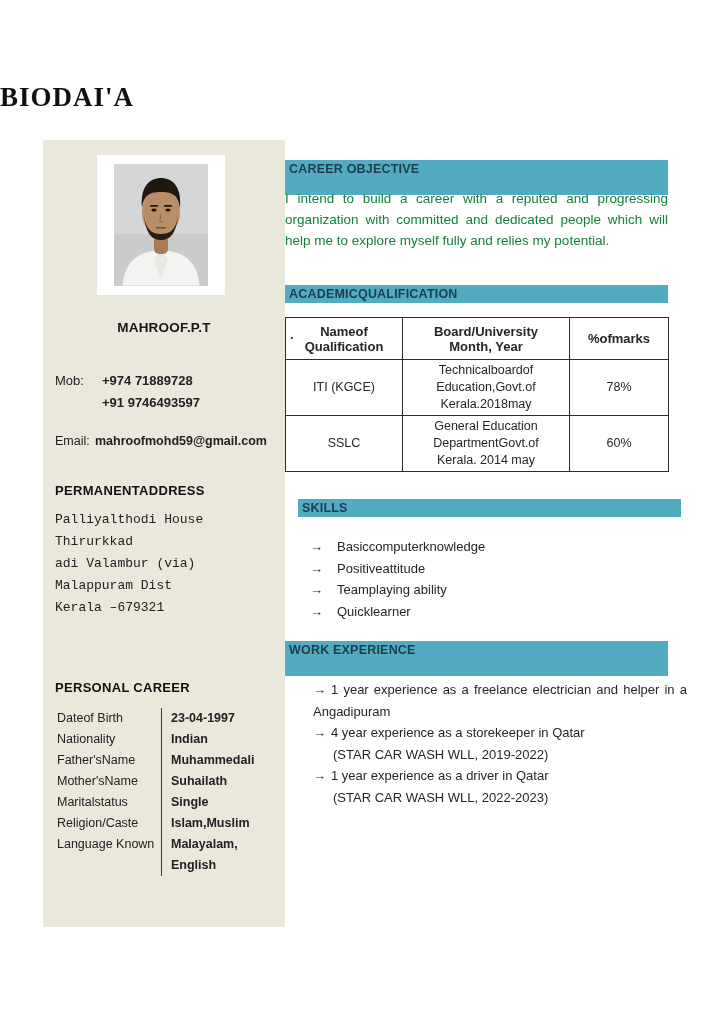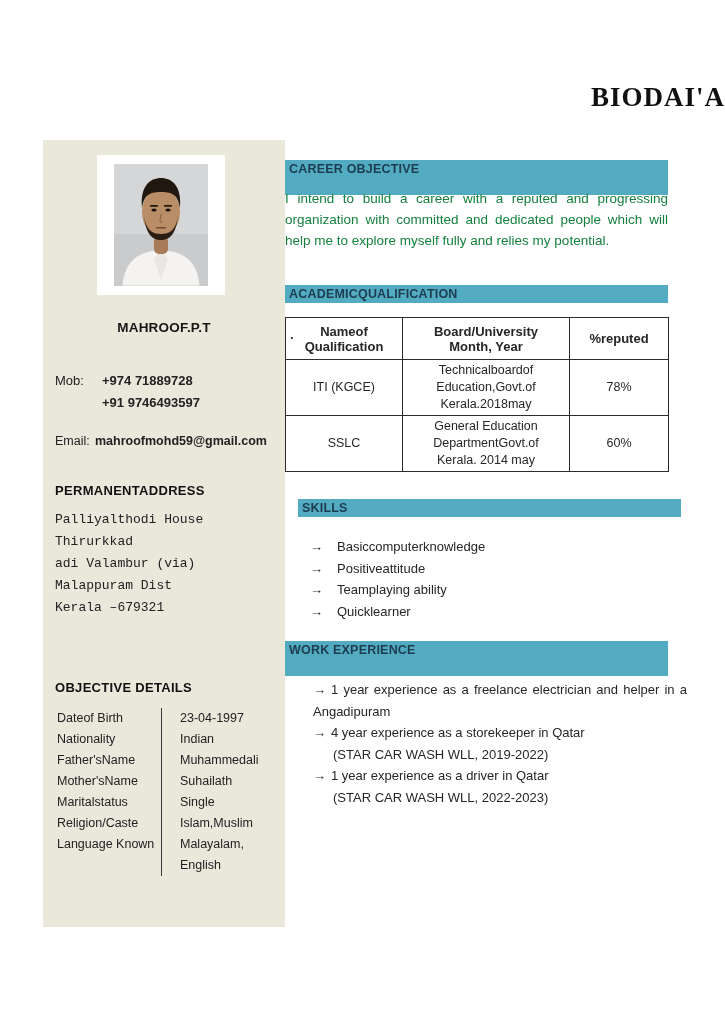--- a/index.html
+++ b/index.html
@@ -1,21 +1,21 @@
 <!DOCTYPE html>
 <html style="--accent: #52abc1; --sidebar-bg: #eae7db; --heading-text: #1d3c50;"><head>
 <meta charset="utf-8">
 <style>
   html,body { margin:0; padding:0; background:#ffffff; }
   .page {
     position:relative; width:725px; height:1024px; background:#ffffff;
     font-family:"Liberation Sans", sans-serif; color:#2b2b2b; overflow:hidden;
   }
   .doc-title {
-    position:absolute; top:82px; left:0; width:725px; text-align:right;
+    position:absolute; top:82px; left:0; width:725px; text-align:left;
     font-family:"Liberation Serif", serif; font-weight:bold; font-size:27px;
     letter-spacing:1px; color:#101010;
   }
   
   .sidebar {
     position:absolute; left:43px; top:140px; width:242px; height:787px;
     background:var(--sidebar-bg,#eae7db);
   }
   .photo-frame {
     position:absolute; left:54px; top:15px; width:128px; height:140px;
@@ -35,21 +35,21 @@
   .email-row { margin-top:17px; display:flex; line-height:20px; font-size:12.5px; }
   .email-row .contact-label { width:40px; flex:0 0 40px; }
   .side-heading {
     position:absolute; left:12px; font-weight:bold; font-size:13px;
     color:#111; letter-spacing:.3px;
   }
   .address-block { position:absolute; left:12px; top:369px; font-size:13px; line-height:22px; color:#222;font-family:Liberation Mono, monospace; }
   .personal-table { position:absolute; left:14px; top:568px; width:218px; font-size:12.5px; line-height:21px; color:#222; }
   .p-row { display:flex; }
   .p-label { flex:0 0 104px; }
-  .p-value { flex:1; border-left:1.5px solid #3a3a3a; padding-left:18px; }
+  .p-value { flex:1; border-left:1.5px solid #3a3a3a; padding-left:9px;font-weight:bold; }
   
   .bar {
     position:absolute; left:285px; width:383px; height:35px; box-sizing:border-box;
     background:var(--accent,#52abc1); color:var(--heading-text,#1d3c50);
     font-weight:bold; font-size:12.5px; line-height:19px; padding-left:4px;
     letter-spacing:.2px;
   }
   .objective {
     position:absolute; left:285px; top:188px; width:383px; font-size:13.5px;
     line-height:21px; text-align:justify; color:#15803d;
@@ -129,21 +129,21 @@
     <div class="side-heading" style="top:343px;text-align:right;">PERMANENTADDRESS</div>
 
     <div class="address-block">
       <div>Palliyalthodi House</div>
       <div>Thirurkkad</div>
       <div>adi Valambur (via)</div>
       <div>Malappuram Dist</div>
       <div>Kerala –679321</div>
     </div>
 
-    <div class="side-heading" style="top:540px;">OBJECTIVE DETAILS</div>
+    <div class="side-heading" style="top:540px;">PERSONAL CAREER</div>
 
     <div class="personal-table">
       <div class="p-row">
         <div class="p-label">Dateof Birth</div>
         <div class="p-value">23-04-1997</div>
       </div>
       <div class="p-row">
         <div class="p-label">Nationality</div>
         <div class="p-value">Indian</div>
       </div>
@@ -181,21 +181,21 @@
         <col class="col-q">
         <col class="col-b">
         <col class="col-m">
       </colgroup>
     <thead>
       <tr>
         <th><span class="th-dot">·</span><span>Nameof
 Qualification</span></th>
         <th>Board/University
 Month, Year</th>
-        <th>%reputed</th>
+        <th>%ofmarks</th>
       </tr>
     </thead>
     <tbody>
       <tr>
         <td>ITI (KGCE)</td>
         <td>Technicalboardof
 Education,Govt.of
 Kerala.2018may</td>
         <td>78%</td>
       </tr>

